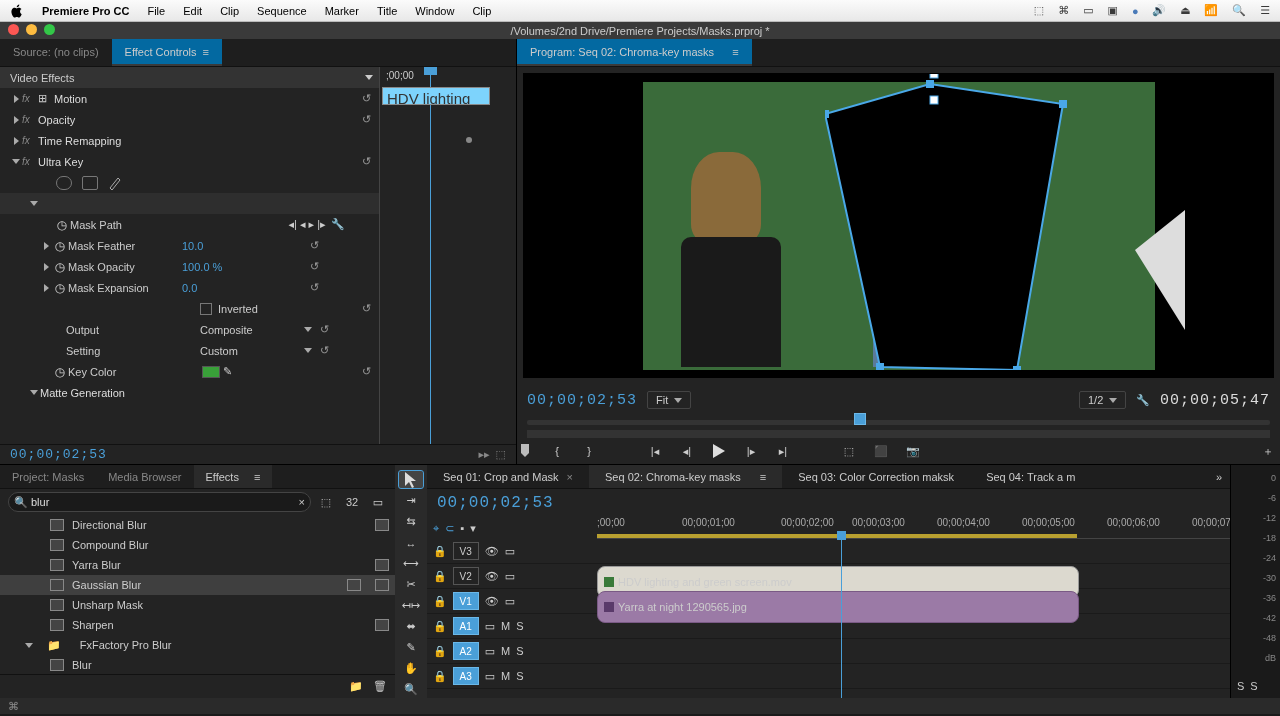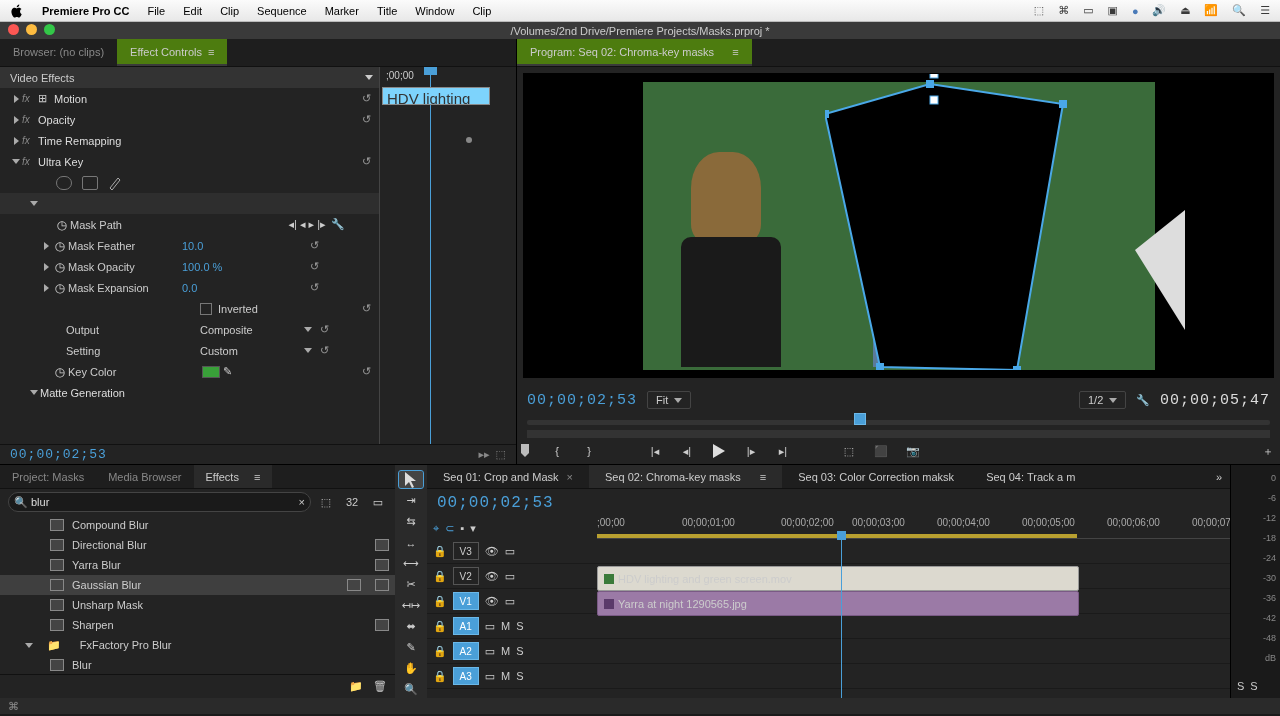--- a/index.html
+++ b/index.html
@@ -12,21 +12,21 @@
 .mac-menubar .right svg, .mac-menubar .right span{color:#3a3a3a}
 .title-strip{height:17px;background:#3a3a3a;display:flex;align-items:center;justify-content:center;color:#bbb;font-size:11px;position:relative}
 .traffic{position:absolute;left:8px;top:2px;display:flex;gap:7px}
 .traffic div{width:11px;height:11px;border-radius:50%}
 .tr{background:#fc5753}.ty{background:#fdbc40}.tg{background:#33c748}
 .main{display:flex;height:425px}
 .ec-panel{width:517px;background:#232323;display:flex;flex-direction:column;border-right:1px solid #000}
 .pm-panel{flex:1;background:#232323;display:flex;flex-direction:column}
 .tabs{display:flex;height:28px;border-bottom:1px solid #111;background:#1e1e1e;align-items:center}
 .tab{padding:7px 13px;color:#888;cursor:pointer;height:100%;display:flex;align-items:center;gap:6px;border-bottom:2px solid transparent}
-.tab.active{background:#4d7c0f;color:#e8e8e8;border-bottom-color:#3a3a3a}
+.tab.active{background:#0369a1;color:#e8e8e8;border-bottom-color:#3a3a3a}
 .ec-header{height:24px;display:flex;align-items:center;padding:0 8px;background:#2a2a2a;border-bottom:1px solid #111}
 .ec-hd-text{color:#bbb}
 .ec-hd-text .seq{color:#4a9fd8}
 .ec-body{flex:1;display:flex;overflow:hidden}
 .ec-props{width:379px;overflow:auto}
 .ec-mini-time{flex:1;background:#232323;border-left:1px solid #444;position:relative}
 .ec-row{display:flex;align-items:center;height:21px;padding-left:10px;position:relative}
 .ec-row.section{background:#333}
 .ec-row .tw{width:12px;cursor:pointer;display:flex;justify-content:center}
 .ec-row .fx{width:16px;font-style:italic;color:#888;font-size:10px}
@@ -77,21 +77,21 @@
 .tl-left-head{width:170px;display:flex;align-items:center;gap:6px;padding:0 6px}
 .tl-ruler{flex:1;position:relative;border-bottom:1px solid #444}
 .tl-ruler .tick{position:absolute;top:0;color:#aaa;font-size:10px}
 .tl-tracks{flex:1;display:flex}
 .track-heads{width:170px}
 .track-head{height:25px;display:flex;align-items:center;gap:6px;padding:0 6px;border-bottom:1px solid #1a1a1a}
 .track-head .tlabel{width:26px;height:18px;display:flex;align-items:center;justify-content:center;font-size:10px;border:1px solid #555}
 .track-head .tlabel.active{background:#4a9fd8;border-color:#6bb8e8;color:#fff}
 .track-content{flex:1;position:relative}
 .track-row{height:25px;border-bottom:1px solid #1a1a1a;position:relative}
-.clip{position:absolute;top:2px;height:25px;border-radius:2px;display:flex;align-items:center;padding:0 6px;font-size:10px;overflow:hidden}
+.clip{position:absolute;top:2px;height:32px;border-radius:8px;display:flex;align-items:center;padding:0 6px;font-size:10px;overflow:hidden}
 .clip.v{background:#dcd9cf;color:#333;border:1px solid #999}
 .clip.v2{background:#9b7aa6;color:#fff;border:1px solid #7a5a85}
 .playhead-tl{position:absolute;top:0;bottom:0;width:1px;background:#4a9fd8}
 .playhead-top{position:absolute;top:-8px;left:-4px;width:9px;height:9px;background:#4a9fd8}
 .meters{width:50px;background:#1a1a1a;border-left:1px solid #000;position:relative}
 .db{position:absolute;right:4px;font-size:9px;color:#888}
 .statusbar{height:16px;background:#2a2a2a;display:flex;align-items:center;padding:0 8px}
 svg{display:block}
 .dd-arrow{width:0;height:0;border-left:4px solid transparent;border-right:4px solid transparent;border-top:5px solid #aaa}
 .tw-r{width:0;height:0;border-top:4px solid transparent;border-bottom:4px solid transparent;border-left:5px solid #aaa}
@@ -155,21 +155,21 @@
     <div class="ty"></div>
     <div class="tg"></div>
   </div>
   <span>/Volumes/2nd Drive/Premiere Projects/Masks.prproj *</span>
 </div>
 
 <div class="main">
 
   <div class="ec-panel">
     <div class="tabs">
-      <div class="tab">Browser: (no clips)</div>
+      <div class="tab">Source: (no clips)</div>
       <div class="tab active">
         <span>Effect Controls</span>
         <span>≡</span>
       </div>
     </div>
     <div class="ec-body">
       <div class="ec-props">
         <div class="ec-row section">
           <span>Video Effects</span>
           <div style="flex:1"></div>
@@ -416,27 +416,27 @@
       </div>
       <div class="iconbar">
         <div class="ib">⬚</div>
         <div class="ib">32</div>
         <div class="ib">▭</div>
       </div>
     </div>
     <div class="fx-list">
       <div class="fx-item">
           <div class="icon"></div>
-          <span>Compound Blur</span>
-        </div>
-      <div class="fx-item">
-          <div class="icon"></div>
           <span>Directional Blur</span>
           <div style="flex:1"></div>
           <div class="icon" style="margin-right:6px"></div>
+        </div>
+      <div class="fx-item">
+          <div class="icon"></div>
+          <span>Compound Blur</span>
         </div>
       <div class="fx-item">
           <div class="icon"></div>
           <span>Yarra Blur</span>
           <div style="flex:1"></div>
           <div class="icon" style="margin-right:6px"></div>
         </div>
       <div class="fx-item sel">
           <div class="icon"></div>
           <span>Gaussian Blur</span>

